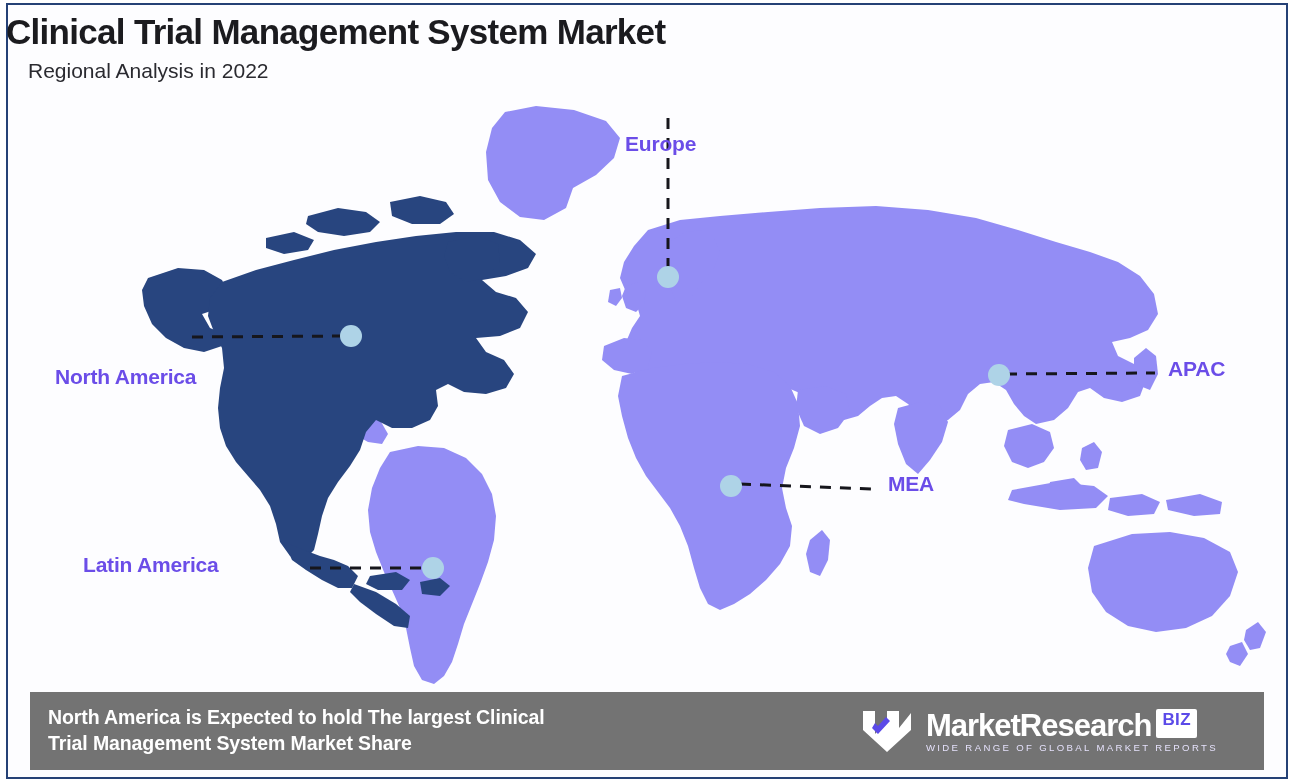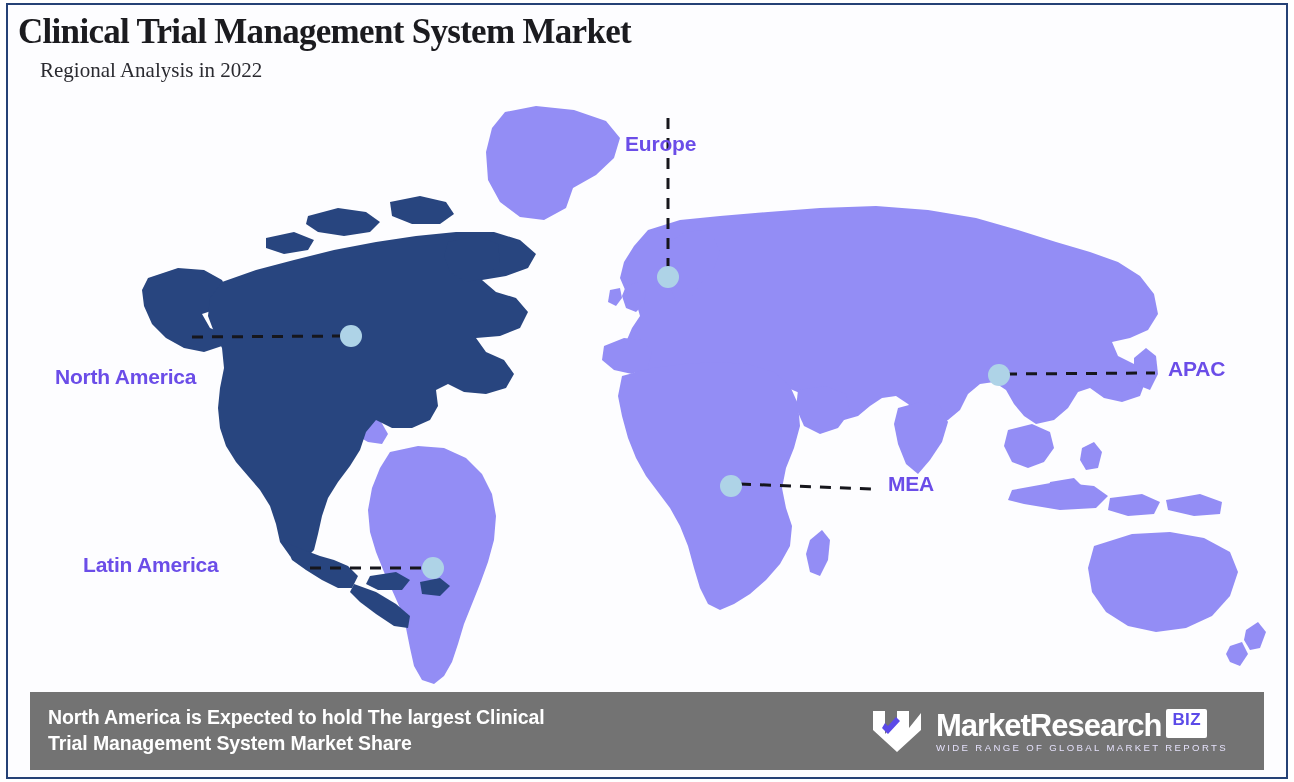--- a/index.html
+++ b/index.html
@@ -29,25 +29,24 @@
     width: 1282px;
     height: 776px;
     border: 2px solid #254176;
     box-sizing: border-box;
     background: #fdfdff;
   }
 
   
   .header {
     position: absolute;
-    left: 18px;
+    left: 6px;
     top: 12px;
     width: 1230px;
     z-index: 6;
-    font-family: Liberation Serif, serif;
   }
   .title {
     font-size: 35px;
     font-weight: 700;
     letter-spacing: -0.7px;
     color: #1b1b1f;
     line-height: 1.12;
     margin: 0;
     white-space: nowrap;
   }
@@ -124,21 +123,21 @@
     letter-spacing: -0.1px;
     max-width: 740px;
   }
   .footer-text span { display: block; }
 
   
   .logo {
     display: flex;
     align-items: center;
     gap: 13px;
-    margin-right: 14px;
+    margin-right: 24px;
   }
   .logo-mark { width: 52px; height: 46px; flex: none; }
   .logo-text-wrap { display: flex; flex-direction: column; gap: 2px; }
   .logo-word-row { display: flex; align-items: center; gap: 5px; }
   .logo-word {
     color: #ffffff;
     font-size: 31px;
     font-weight: 700;
     letter-spacing: -1px;
     line-height: 1;

